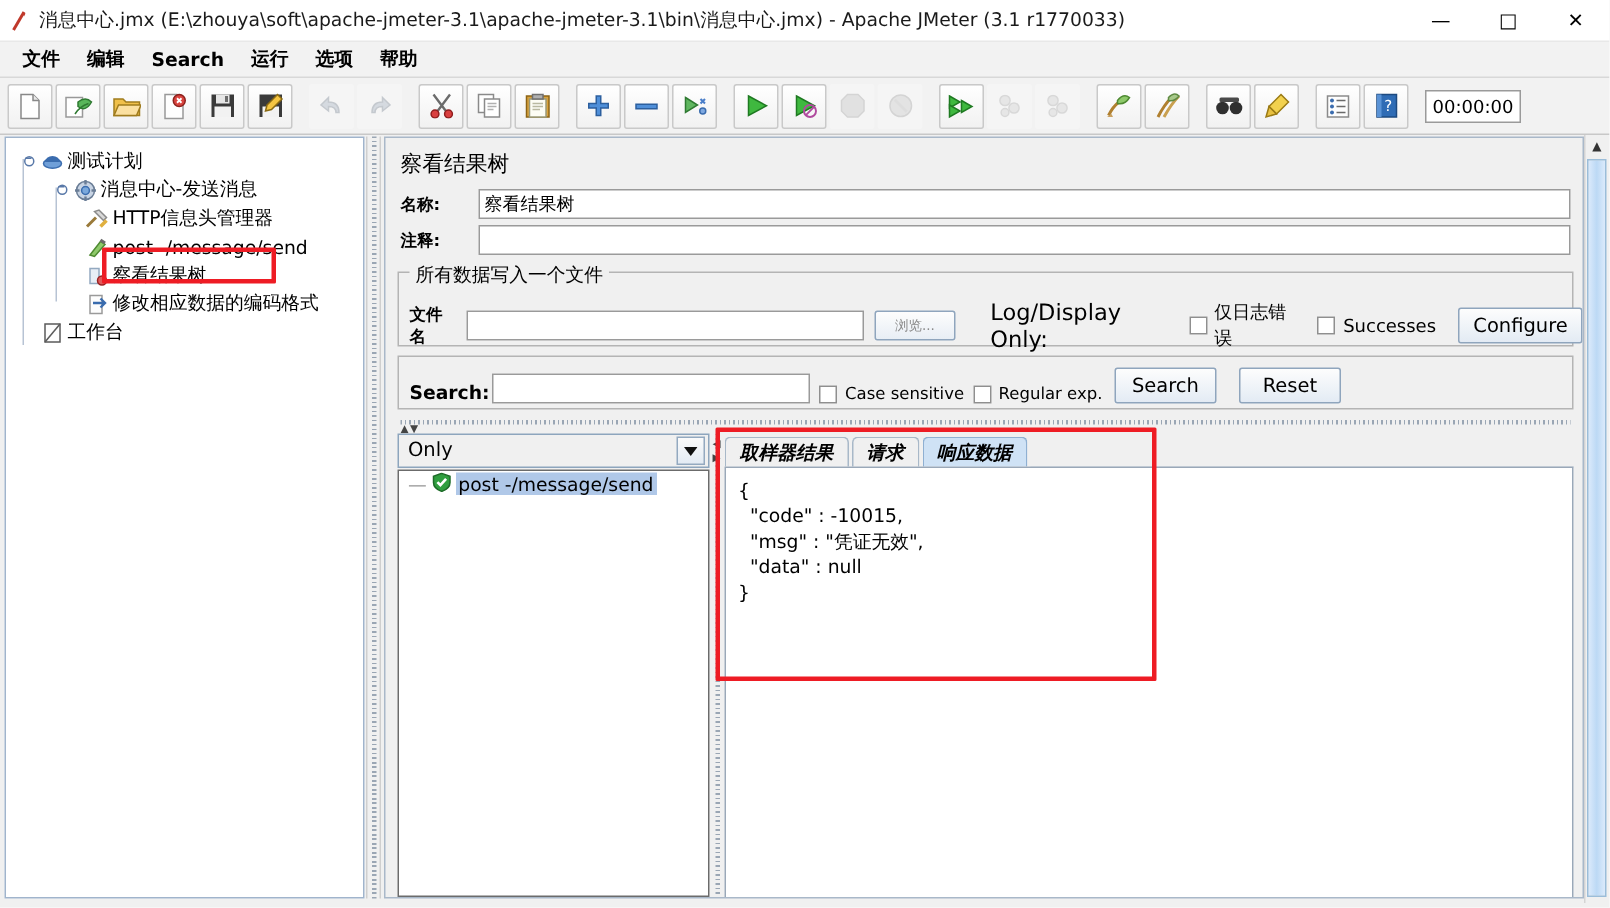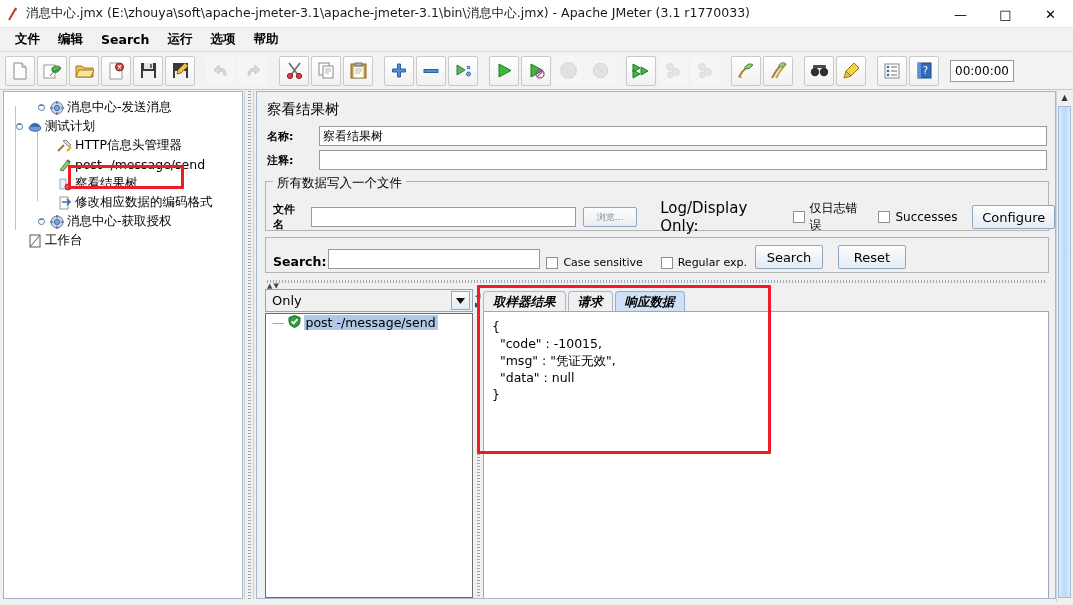--- a/index.html
+++ b/index.html
@@ -427,47 +427,47 @@
   </div>
 
   <div class="content">
 
     <div class="tree-panel">
       <div class="tree">
 
         <div class="vline" style="left:11px; top:14px; height:124px;"></div>
         <div class="vline" style="left:33px; top:33px; height:76px;"></div>
 
+        <div class="tnode" style="padding-left:4px;">
+          <div class="handle">
+              <div class="knob"></div>
+            </div>
+          <div class="ticon">
+            <svg width="14" height="12" viewBox="0 0 14 12">
+              <ellipse cx="7" cy="7" rx="6" ry="3.2" fill="#6f9fd8" stroke="#3a6cae"></ellipse>
+              <path d="M2 6 a5 4 0 0 1 10 0z" fill="#3a6cae"></path>
+            </svg>
+          </div>
+          <div class="tlabel">测试计划</div>
+        </div>
+
         <div class="tnode" style="padding-left:26px;">
           <div class="handle">
               <div class="knob"></div>
             </div>
           <div class="ticon">
             <svg width="14" height="14" viewBox="0 0 14 14">
               <circle cx="7" cy="7" r="6" fill="#c8d4e4" stroke="#6a7d96"></circle>
               <circle cx="7" cy="7" r="2.6" fill="#7aa8dc" stroke="#3a6cae"></circle>
               <path d="M7 0 v3 M7 11 v3 M0 7 h3 M11 7 h3" stroke="#6a7d96" stroke-width="1.6"></path>
             </svg>
           </div>
           <div class="tlabel">消息中心-发送消息</div>
         </div>
 
-        <div class="tnode" style="padding-left:4px;">
-          <div class="handle">
-              <div class="knob"></div>
-            </div>
-          <div class="ticon">
-            <svg width="14" height="12" viewBox="0 0 14 12">
-              <ellipse cx="7" cy="7" rx="6" ry="3.2" fill="#6f9fd8" stroke="#3a6cae"></ellipse>
-              <path d="M2 6 a5 4 0 0 1 10 0z" fill="#3a6cae"></path>
-            </svg>
-          </div>
-          <div class="tlabel">测试计划</div>
-        </div>
-
         <div class="tnode" style="padding-left:48px;">
           <div class="ticon">
             <svg width="16" height="14" viewBox="0 0 16 14">
               <path d="M1 12 L7 6" stroke="#9a7a3a" stroke-width="2"></path>
               <path d="M6 2 L12 8 L14 6 L9 1z" fill="#d8d8d8" stroke="#8a8a8a"></path>
               <path d="M10 12 L14 8" stroke="#e0b040" stroke-width="2.4"></path>
             </svg>
           </div>
           <div class="tlabel">HTTP信息头管理器</div>
         </div>
@@ -495,33 +495,20 @@
         <div class="tnode" style="padding-left:48px;">
           <div class="ticon">
             <svg width="14" height="14" viewBox="0 0 14 14">
               <rect x="2" y="1" width="8" height="12" fill="#fdfdfd" stroke="#9a9a9a"></rect>
               <path d="M4 6 h8 M9 3 l3 3 l-3 3" stroke="#3a6cae" stroke-width="1.6" fill="none"></path>
             </svg>
           </div>
           <div class="tlabel">修改相应数据的编码格式</div>
         </div>
 
-        <div class="tnode" style="padding-left:26px;">
-          <div class="handle">
-              <div class="knob"></div>
-            </div>
-          <div class="ticon">
-            <svg width="14" height="14" viewBox="0 0 14 14">
-              <circle cx="7" cy="7" r="6" fill="#c8d4e4" stroke="#6a7d96"></circle>
-              <circle cx="7" cy="7" r="2.6" fill="#7aa8dc" stroke="#3a6cae"></circle>
-              <path d="M7 0 v3 M7 11 v3 M0 7 h3 M11 7 h3" stroke="#6a7d96" stroke-width="1.6"></path>
-            </svg>
-          </div>
-          <div class="tlabel">消息中心-获取授权</div>
-        </div>
 
         <div class="tnode" style="padding-left:18px;">
           <div class="ticon">
             <svg width="14" height="14" viewBox="0 0 14 14">
               <rect x="2" y="1" width="10" height="12" fill="#fdfdfd" stroke="#5a5a5a"></rect>
               <path d="M2 13 L12 1" stroke="#5a5a5a"></path>
             </svg>
           </div>
           <div class="tlabel">工作台</div>
         </div>
@@ -568,21 +555,21 @@
       </div>
 
       <div class="groupbox" style="left:8px; top:145px; width:784px; height:36px; background:#f0f0f0;"></div>
       <div style="position:absolute; left:16px; top:153px; display:flex; align-items:flex-end; gap:2px;">
         <div style="font-size:12.5px; font-weight:bold;">Search:</div>
         <div class="field" style="width:212px;"></div>
         <div class="chk-wrap" style="margin-left:4px;">
           <span class="cbox"></span>
           <span style="font-size:11px;">Case sensitive</span>
         </div>
-        <div class="chk-wrap" style="margin-left:16px;">
+        <div class="chk-wrap" style="margin-left:4px;">
           <span class="cbox"></span>
           <span style="font-size:11px;">Regular exp.</span>
         </div>
         <div class="jbutton" style="width:68px; height:24px; margin-left:6px;">Search</div>
         <div class="jbutton" style="width:68px; height:24px; margin-left:13px;">Reset</div>
       </div>
 
       <div class="hsplit-dots" style="left:10px; top:188px; width:780px;"></div>
       <div class="updown" style="left:10px; top:190px;">
         <span>▲</span>

